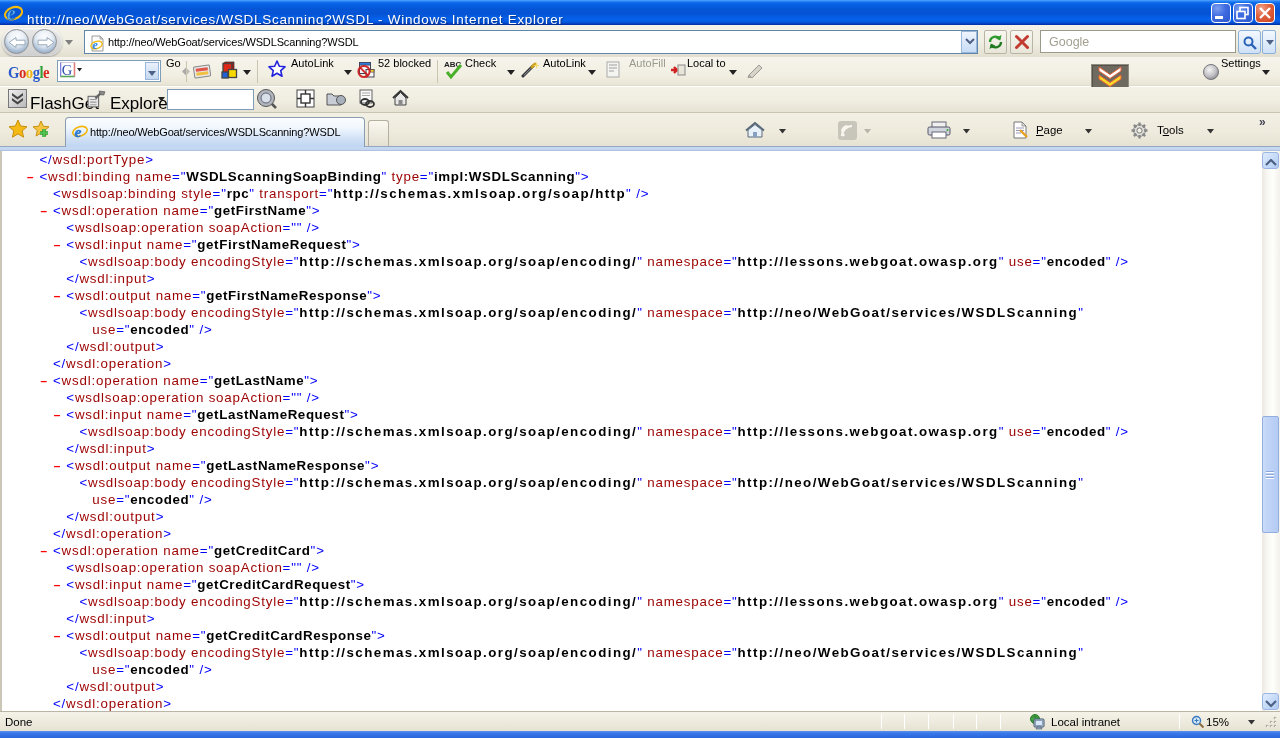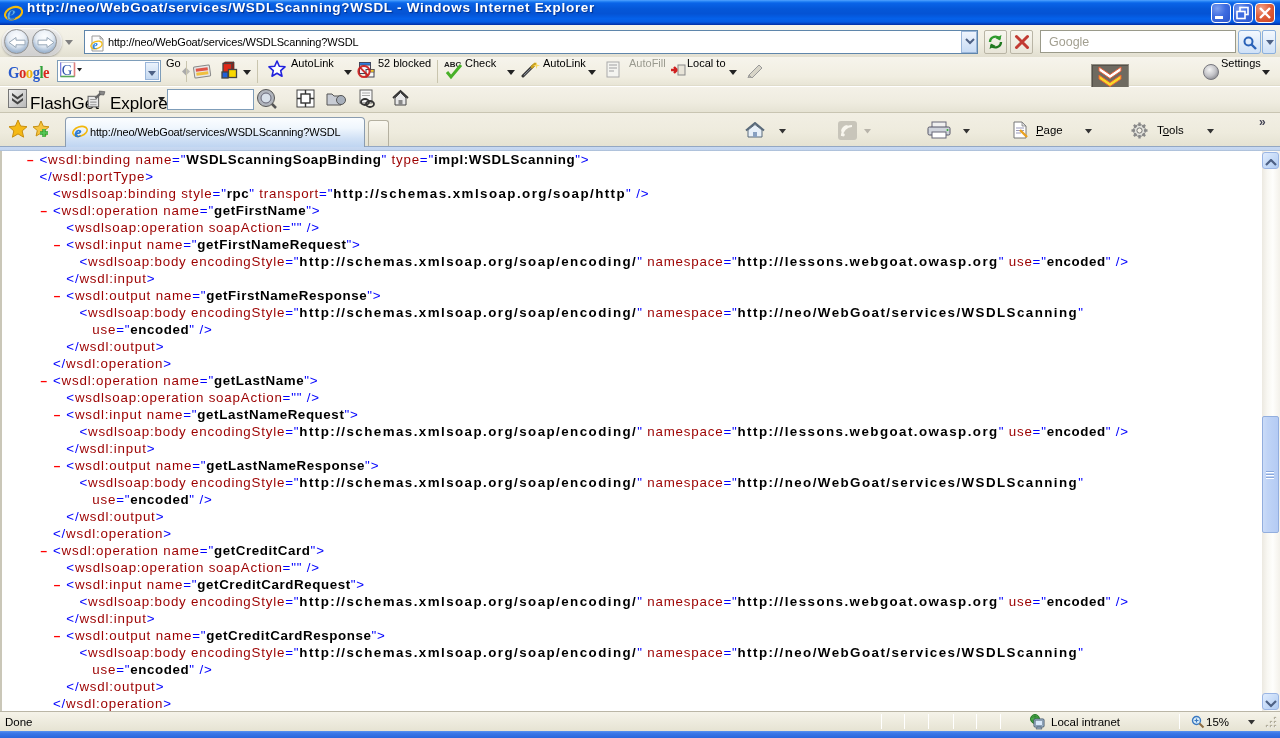--- a/index.html
+++ b/index.html
@@ -2,21 +2,21 @@
 <html><head><meta charset="utf-8"><style>
 html,body{margin:0;padding:0;width:1280px;height:738px;overflow:hidden;background:#fff;
 font-family:"Liberation Sans",sans-serif;}
 *{box-sizing:border-box}
 .abs{position:absolute}
 #win{position:relative;width:1280px;height:738px}
 
 
 #title{position:absolute;left:0;top:0;width:1280px;height:25px;
 background:linear-gradient(180deg,#59a4ff 0%,#2e8cf8 4%,#0a64e8 12%,#0557d8 35%,#0553d4 55%,#0561ea 75%,#045ae2 88%,#0236b0 97%,#0233a6 100%);}
-#title .txt{position:absolute;left:27px;top:0;color:#fff;font-size:13.5px;font-weight:bold;
+#title .txt{position:absolute;left:27px;top:12px;color:#fff;font-size:13.5px;font-weight:normal;
 letter-spacing:.7px;text-shadow:1px 1px 1px rgba(0,20,80,.55);white-space:nowrap}
 .winbtn{position:absolute;top:3px;width:20px;height:20px;border:1px solid #fff;border-radius:4px;}
 #btnmin{left:1211px;background:radial-gradient(circle at 30% 25%,#7d9ff0 0%,#3e6ce0 45%,#2a55cc 100%)}
 #btnmax{left:1233px;background:radial-gradient(circle at 30% 25%,#7d9ff0 0%,#3e6ce0 45%,#2a55cc 100%)}
 #btncls{left:1255px;background:radial-gradient(circle at 30% 25%,#f0a088 0%,#e0603c 45%,#cc4422 100%)}
 
 
 #addr{position:absolute;left:0;top:25px;width:1280px;height:32px;
 background:linear-gradient(180deg,#f5f3e9 0%,#f0eee2 55%,#e2dfd0 100%);}
 #bfpill{position:absolute;left:2px;top:3px;width:60px;height:28px;border-radius:14px;
@@ -390,22 +390,22 @@
     <div class="lbl" style="left:1157px">T<u>o</u>ols</div>
     <svg class="abs" style="left:1207px;top:16px" width="9" height="6">
         <path d="M0 0 L7 0 L3.5 4.5 Z" fill="#333"></path>
       </svg>
     <div class="abs" style="left:1259px;top:2px;font-size:12px;font-weight:bold;color:#445">»</div>
   </div>
   <div id="tabline"></div>
 
   <div id="content">
     <div id="xml">
+        <div class="ln i1"><span class="m">&lt;/</span><span class="t">wsdl:portType</span><span class="m">&gt;</span></div>
         <div class="ln i1"><span class="dd">–</span><span class="m">&lt;</span><span class="t">wsdl:binding</span><span class="t"> name</span><span class="m">="</span><span class="v">WSDLScanningSoapBinding</span><span class="m">"</span><span class="t"> type</span><span class="m">="</span><span class="v">impl:WSDLScanning</span><span class="m">"</span><span class="m">&gt;</span></div>
-        <div class="ln i1"><span class="m">&lt;/</span><span class="t">wsdl:portType</span><span class="m">&gt;</span></div>
         <div class="ln i2"><span class="m">&lt;</span><span class="t">wsdlsoap:binding</span><span class="t"> style</span><span class="m">="</span><span class="v">rpc</span><span class="m">"</span><span class="t"> transport</span><span class="m">="</span><span class="u">http://schemas.xmlsoap.org/soap/http</span><span class="m">" </span><span class="m">/&gt;</span></div>
         <div class="ln i2"><span class="dd">–</span><span class="m">&lt;</span><span class="t">wsdl:operation</span><span class="t"> name</span><span class="m">="</span><span class="v">getFirstName</span><span class="m">"</span><span class="m">&gt;</span></div>
         <div class="ln i3"><span class="m">&lt;</span><span class="t">wsdlsoap:operation</span><span class="t"> soapAction</span><span class="m">=""</span><span class="m"> /&gt;</span></div>
         <div class="ln i3"><span class="dd">–</span><span class="m">&lt;</span><span class="t">wsdl:input</span><span class="t"> name</span><span class="m">="</span><span class="v">getFirstNameRequest</span><span class="m">"</span><span class="m">&gt;</span></div>
         <div class="ln i4"><span class="m">&lt;</span><span class="t">wsdlsoap:body</span><span class="t"> encodingStyle</span><span class="m">="</span><span class="u">http://schemas.xmlsoap.org/soap/encoding/</span><span class="m">"</span><span class="t"> namespace</span><span class="m">="</span><span class="u">http://lessons.webgoat.owasp.org</span><span class="m">"</span><span class="t"> use</span><span class="m">="</span><span class="v">encoded</span><span class="m">" </span><span class="m">/&gt;</span></div>
         <div class="ln i3"><span class="m">&lt;/</span><span class="t">wsdl:input</span><span class="m">&gt;</span></div>
         <div class="ln i3"><span class="dd">–</span><span class="m">&lt;</span><span class="t">wsdl:output</span><span class="t"> name</span><span class="m">="</span><span class="v">getFirstNameResponse</span><span class="m">"</span><span class="m">&gt;</span></div>
         <div class="ln i4"><span class="m">&lt;</span><span class="t">wsdlsoap:body</span><span class="t"> encodingStyle</span><span class="m">="</span><span class="u">http://schemas.xmlsoap.org/soap/encoding/</span><span class="m">"</span><span class="t"> namespace</span><span class="m">="</span><span class="u">http://neo/WebGoat/services/WSDLScanning</span><span class="m">"</span></div>
         <div class="ln i5"><span class="t">use</span><span class="m">="</span><span class="v">encoded</span><span class="m">" </span><span class="m">/&gt;</span></div>
         <div class="ln i3"><span class="m">&lt;/</span><span class="t">wsdl:output</span><span class="m">&gt;</span></div>

